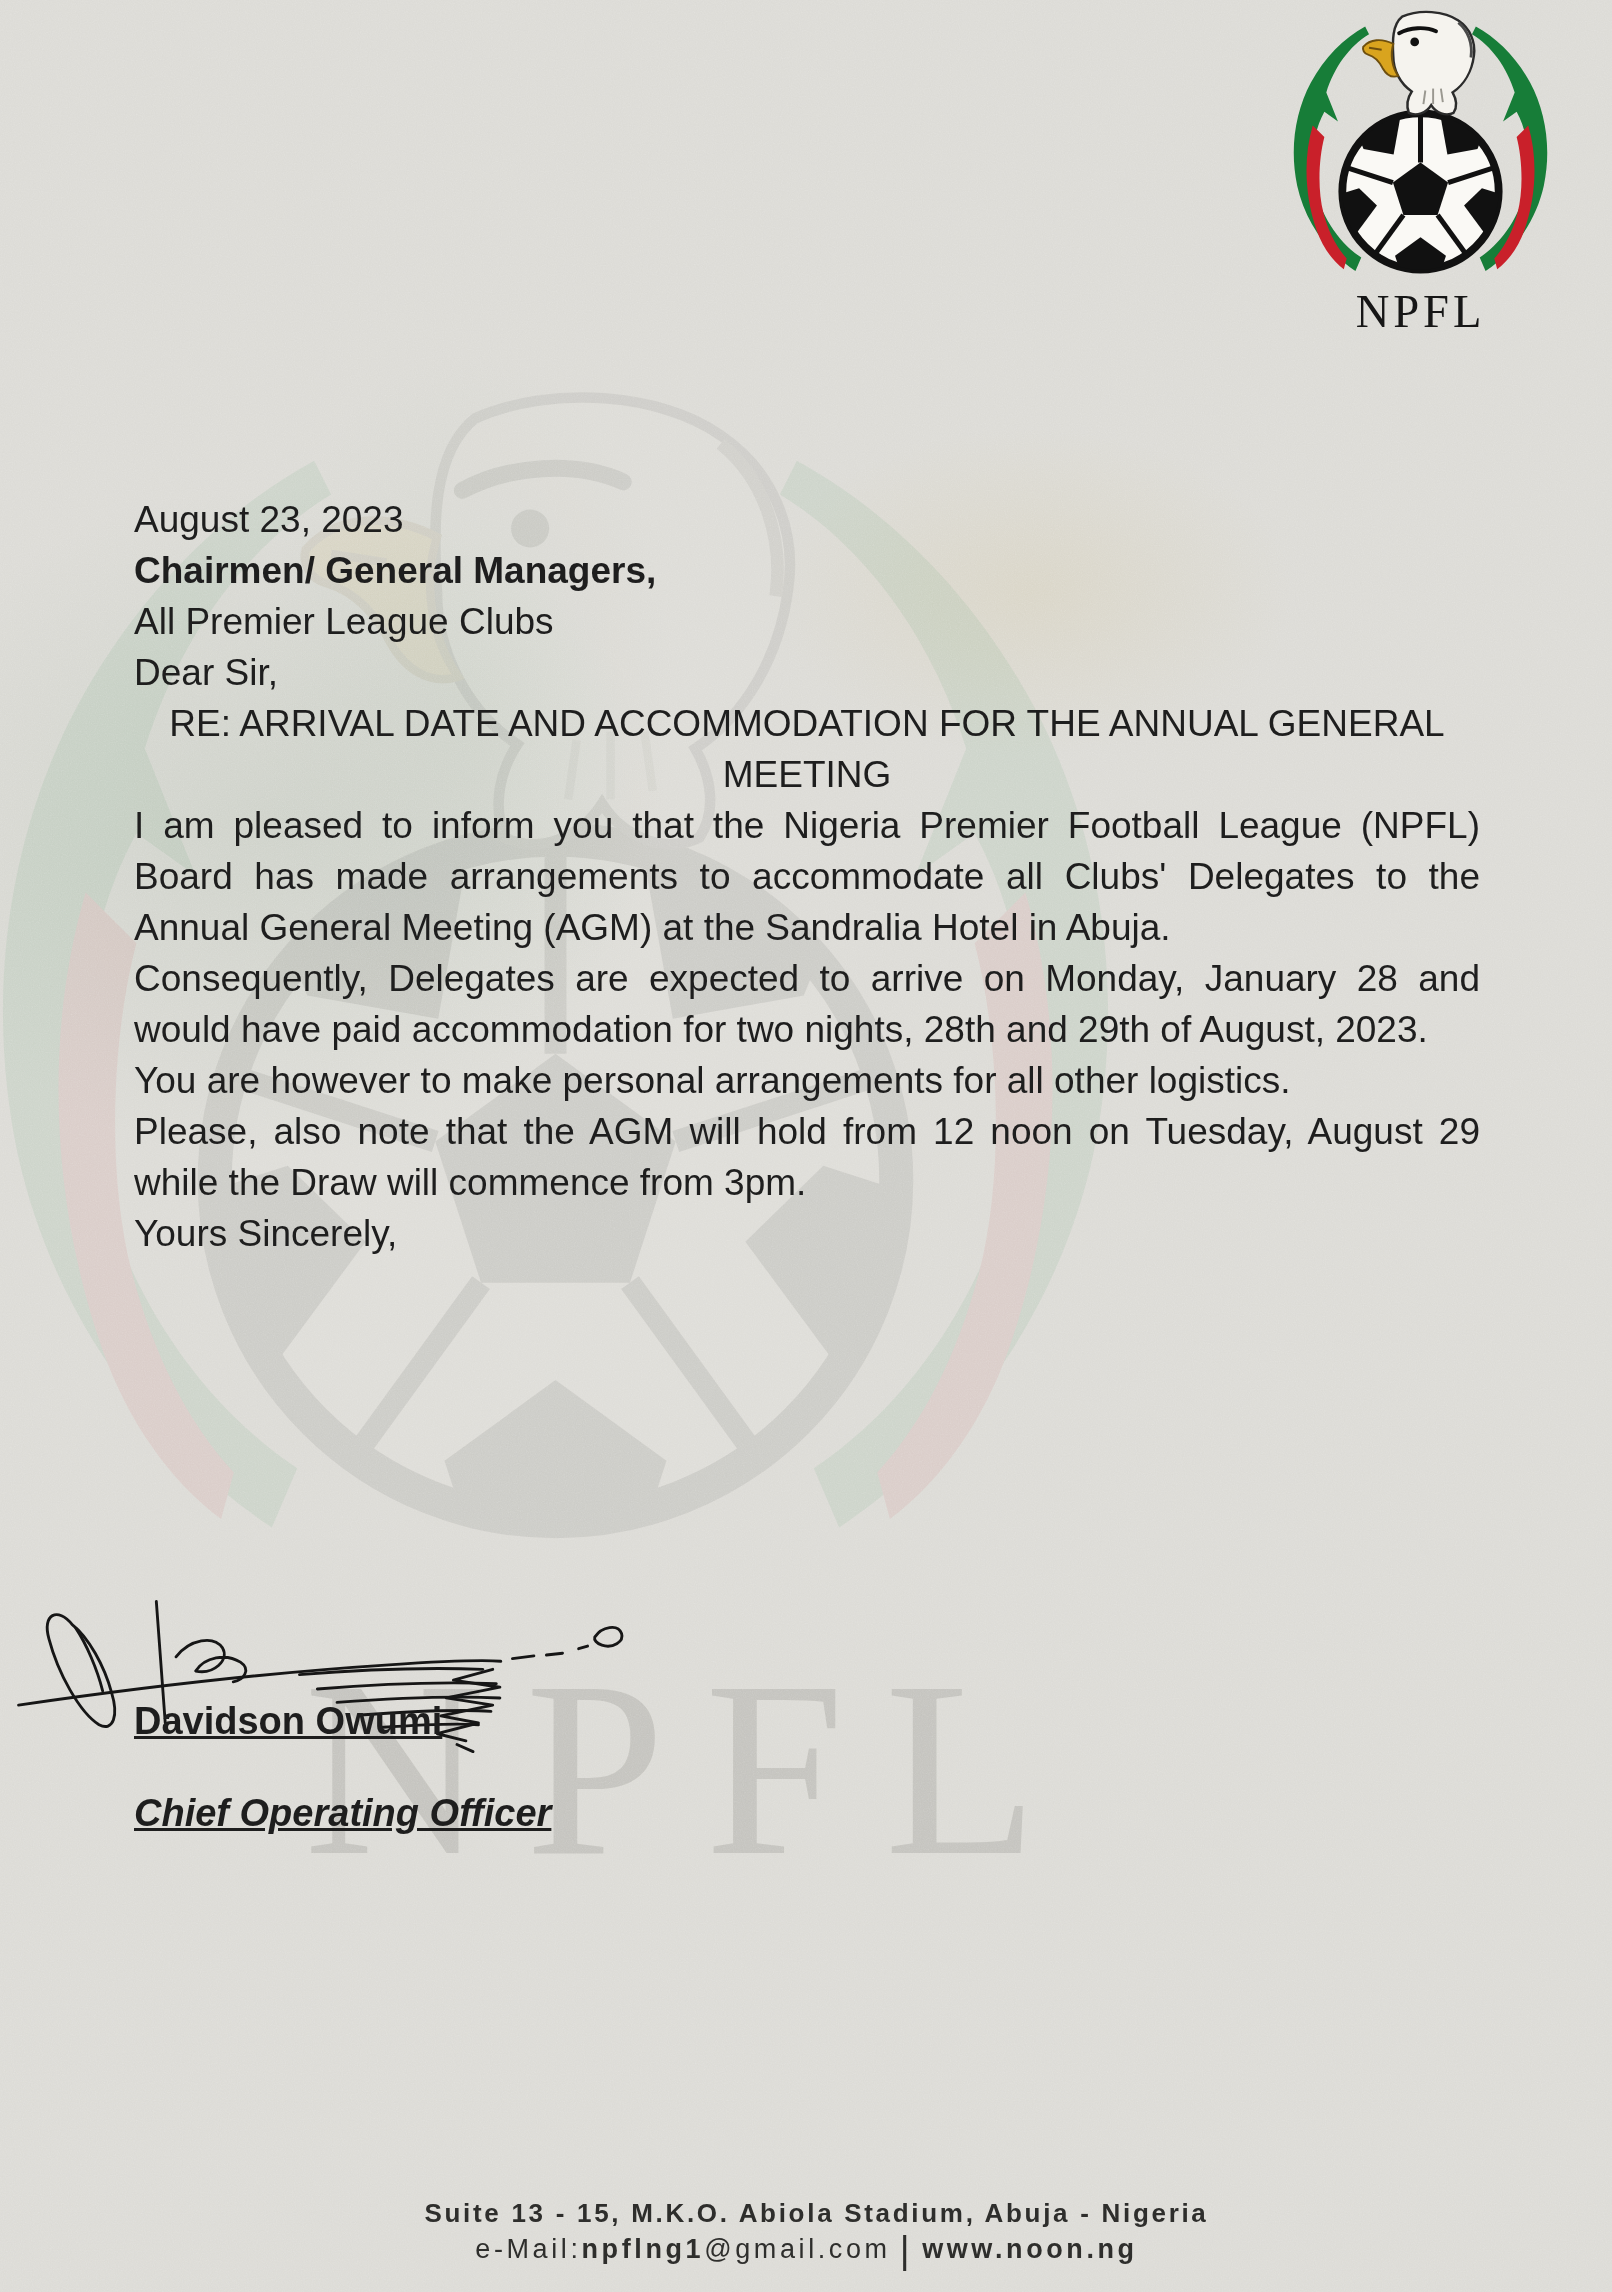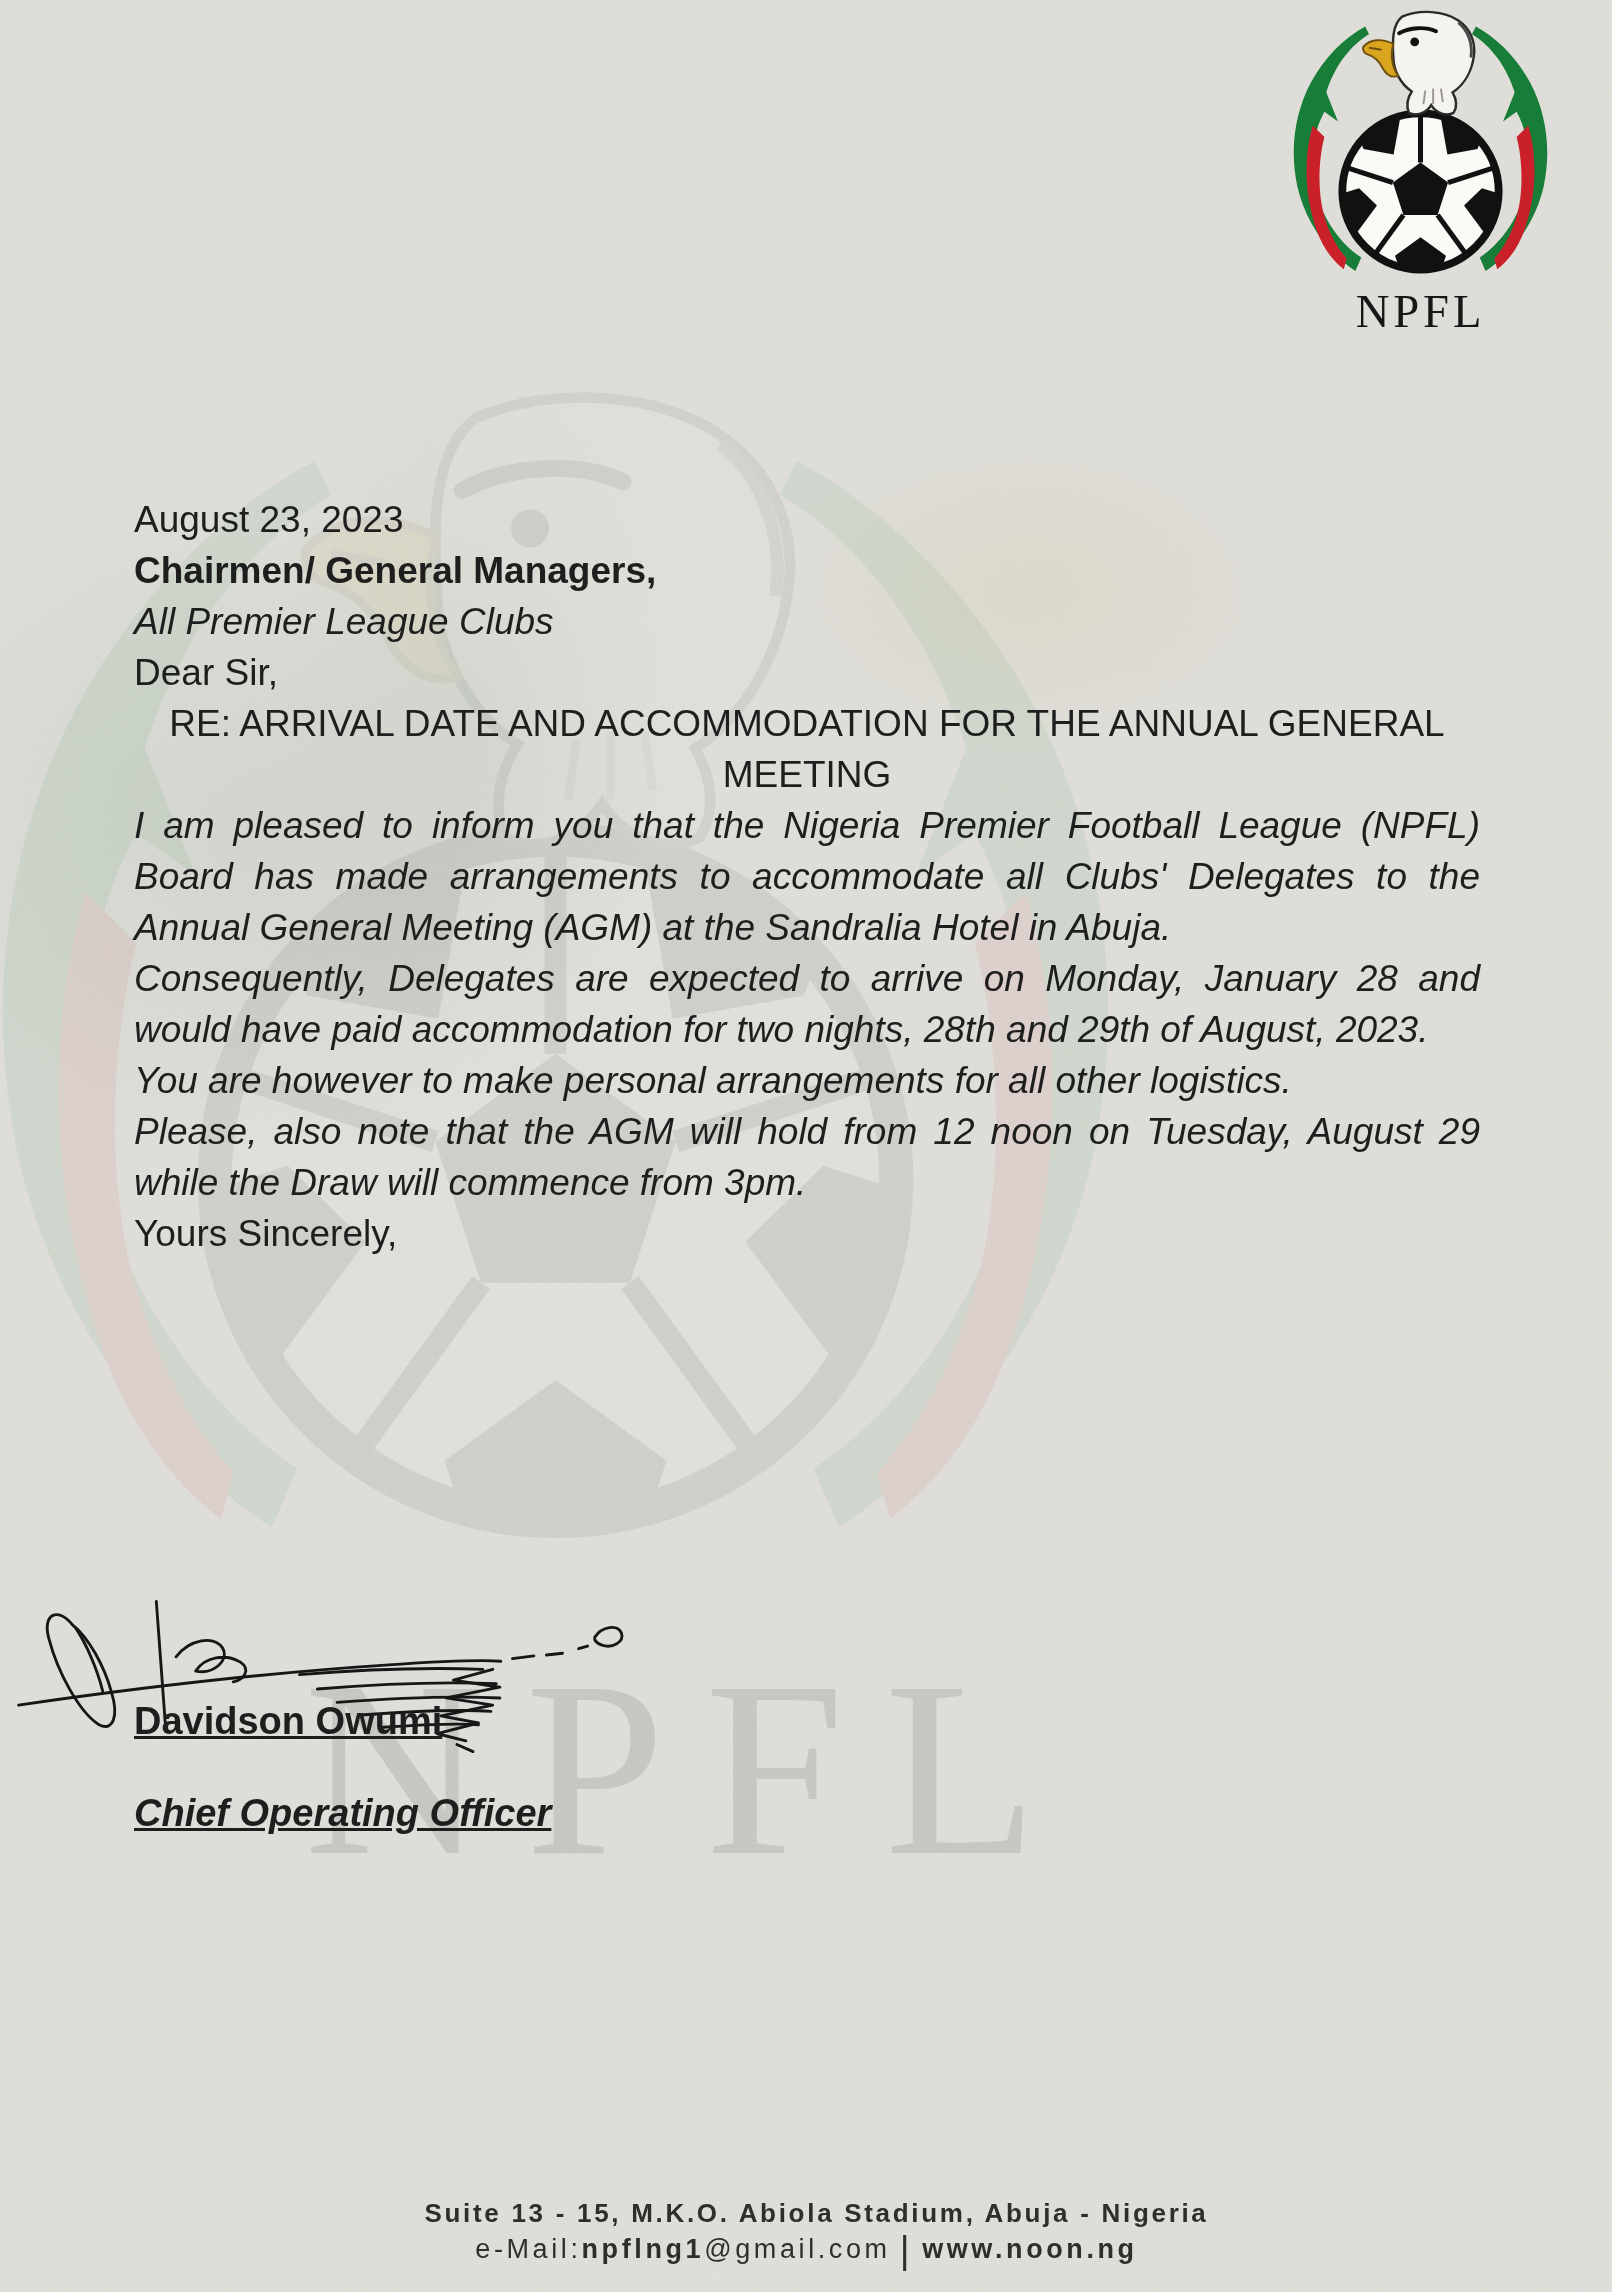--- a/index.html
+++ b/index.html
@@ -33,21 +33,21 @@
     position:absolute;left:134px;right:133px;top:494px;
     font-size:37px;line-height:51px;
   }
   .letter-body p{margin:0;}
   .bold{font-weight:bold;}
   .date{margin-bottom:101px;}
   .recipient-1{margin-bottom:24px;font-weight:bold;}
   .recipient-2{margin-bottom:28px;}
   .salutation{margin-bottom:19.7px;}
   .subject{margin-bottom:24px;font-weight:normal;text-align:center;}
-  .para{margin-bottom:27px;font-style:italic;}
+  .para{margin-bottom:27px;}
   .justify{text-align:justify;text-align-last:left;}
   .closing{margin-bottom:0;}
   
   .signature-svg{position:absolute;left:13.4px;top:1587px;width:649px;height:170px;}
   .signatory{position:absolute;left:134px;top:1695px;font-size:38px;line-height:52px;text-decoration:underline;}
   .signatory-name{font-weight:bold;}
   .signatory-title{font-weight:bold;font-style:italic;margin-top:40px;}
   
   .footer{position:absolute;left:0;right:0;top:2196px;text-align:center;color:#2e2e2c;}
   .footer-address{font-size:26px;font-weight:bold;letter-spacing:2.7px;line-height:35px;padding-left:20px;}

